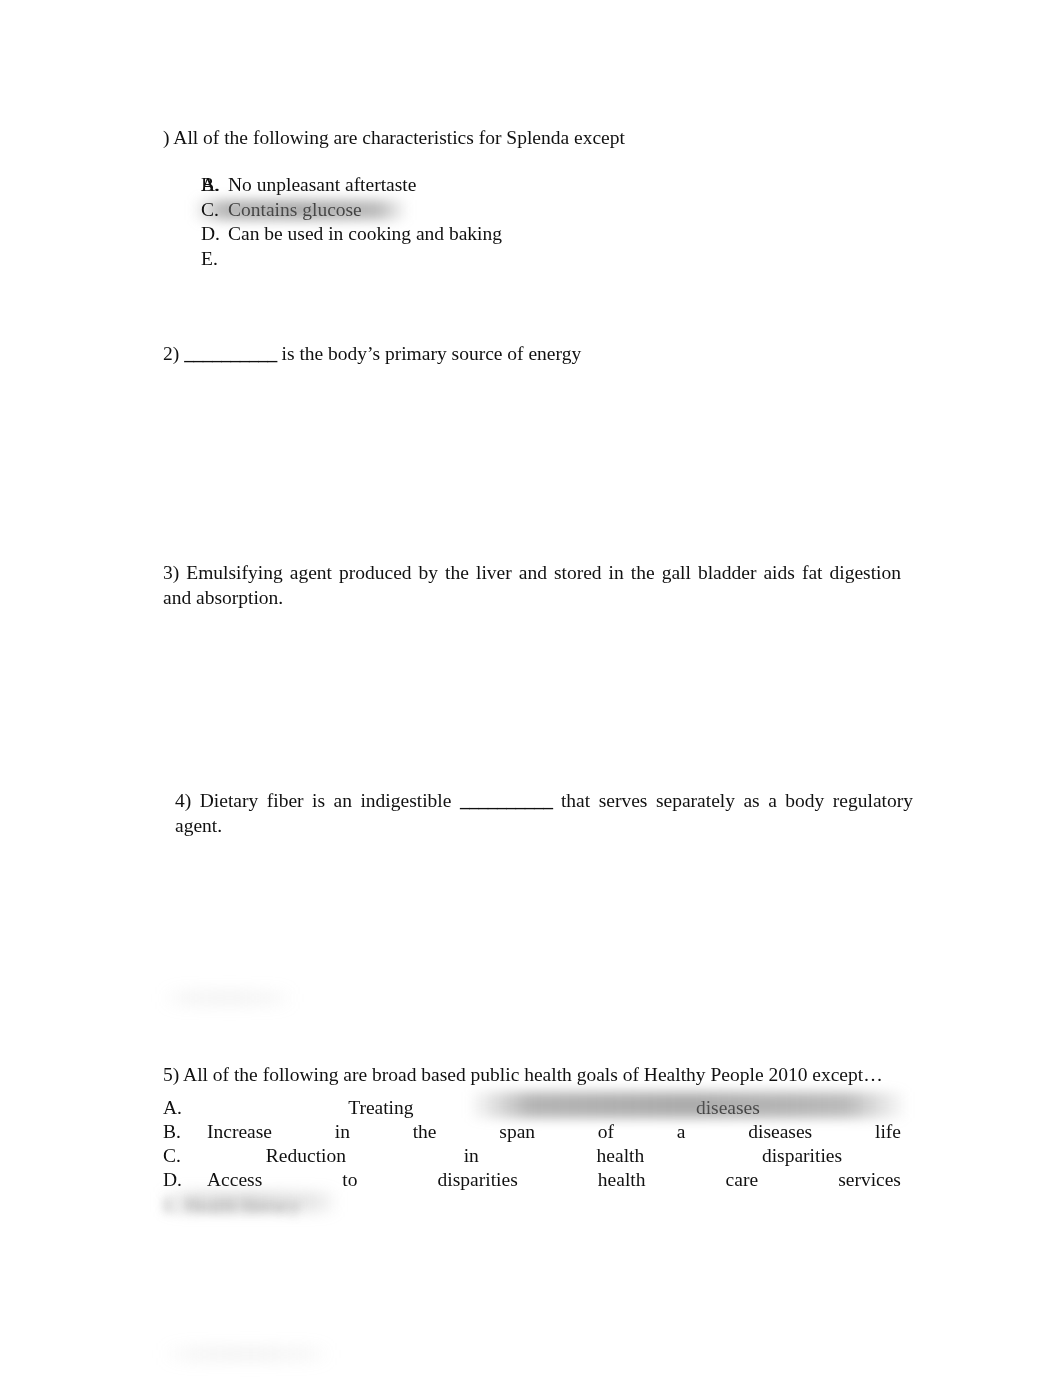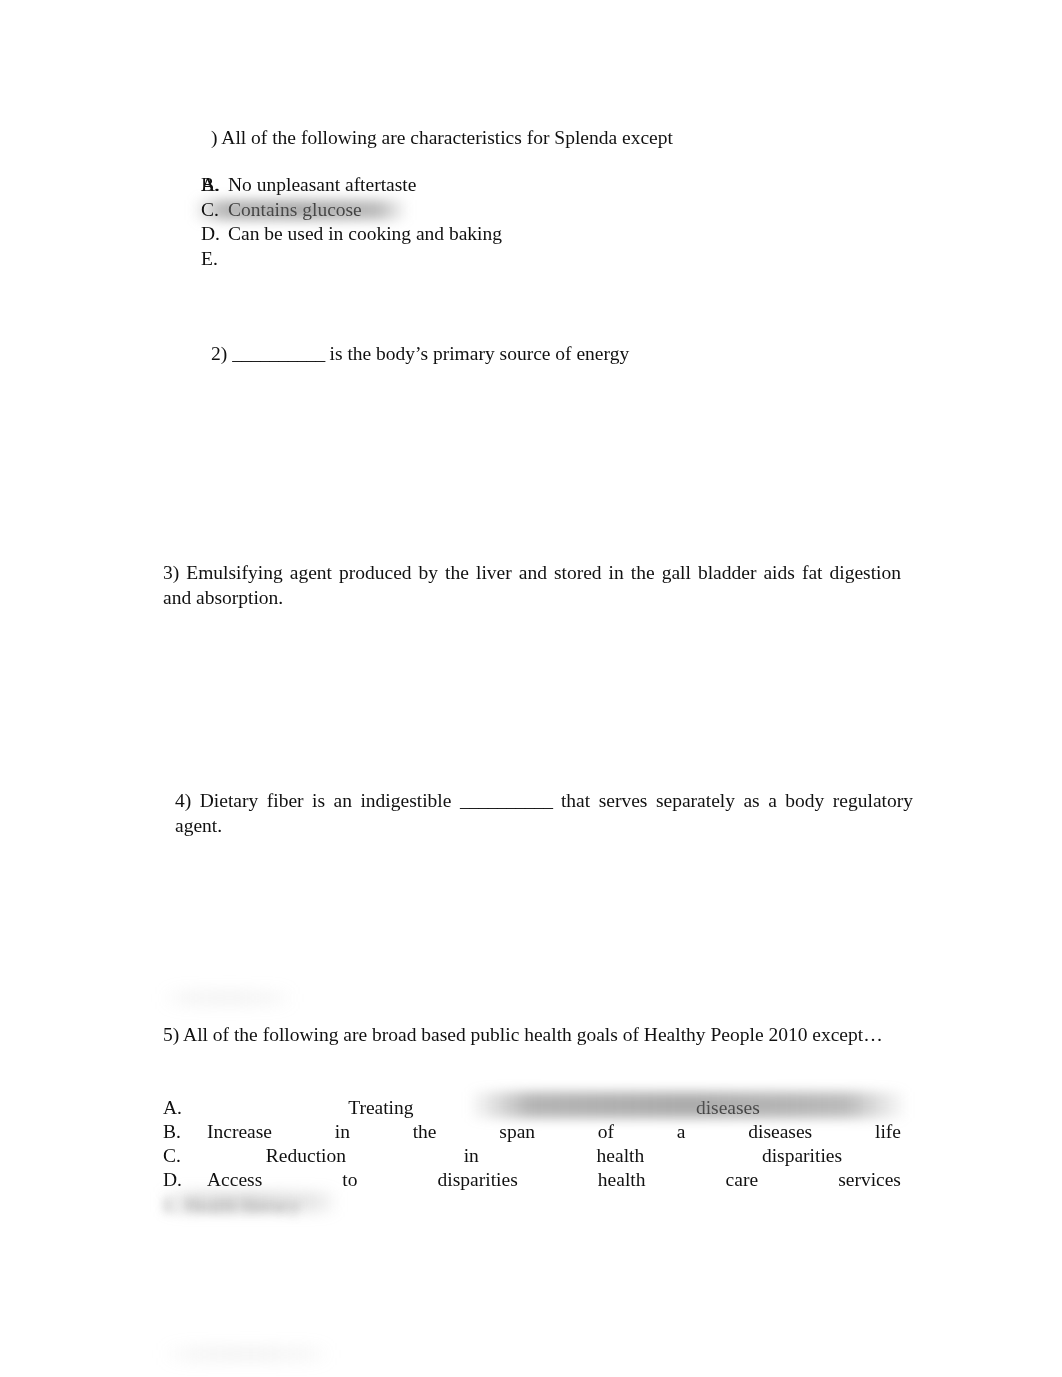--- a/index.html
+++ b/index.html
@@ -26,24 +26,25 @@
 
   
   .qtext {
     font-size: 19.5px;
     line-height: 25px;
     text-align: justify;
     text-justify: inter-word;
     color: #111111;
     margin: 0;
   }
-  .qtext.nojust { text-align: left; margin-left: 48px; }
+  .qtext.nojust { text-align: left; }
 
   .blank {
     letter-spacing: -0.5px;
+    font-weight: bold;
   }
 
   
   .opt-list {
     margin: 0;
     padding: 0;
     list-style: none;
   }
   .opt-list li {
     position: relative;
@@ -167,21 +168,21 @@
     </div>
 
     <div style="position:absolute; left:12px; top:788px; width:738px;">
       <p class="qtext">
         <span>4) Dietary fiber is an indigestible </span><span class="blank">__________</span><span> that serves separately as a body regulatory agent.</span>
       </p>
     </div>
 
     <div class="smudge faint" style="left:-2px; top:992px; width:132px; height:12px;"></div>
 
-    <div style="position:absolute; left:0; top:1022px; width:738px;">
+    <div style="position:absolute; left:0; top:1062px; width:738px;">
       <p class="qtext">5) All of the following are broad based public health goals of Healthy People 2010 except…</p>
     </div>
 
     <div style="position:absolute; left:0; top:1096px; width:738px;">
 
       <div class="spread-row" style="position:relative;">
         <span class="smudge" style="left:305px; top:-4px; width:440px; height:26px;"></span>
         <span class="letter">A.</span>
         <span class="words centerish">
           <span>Treating</span>

